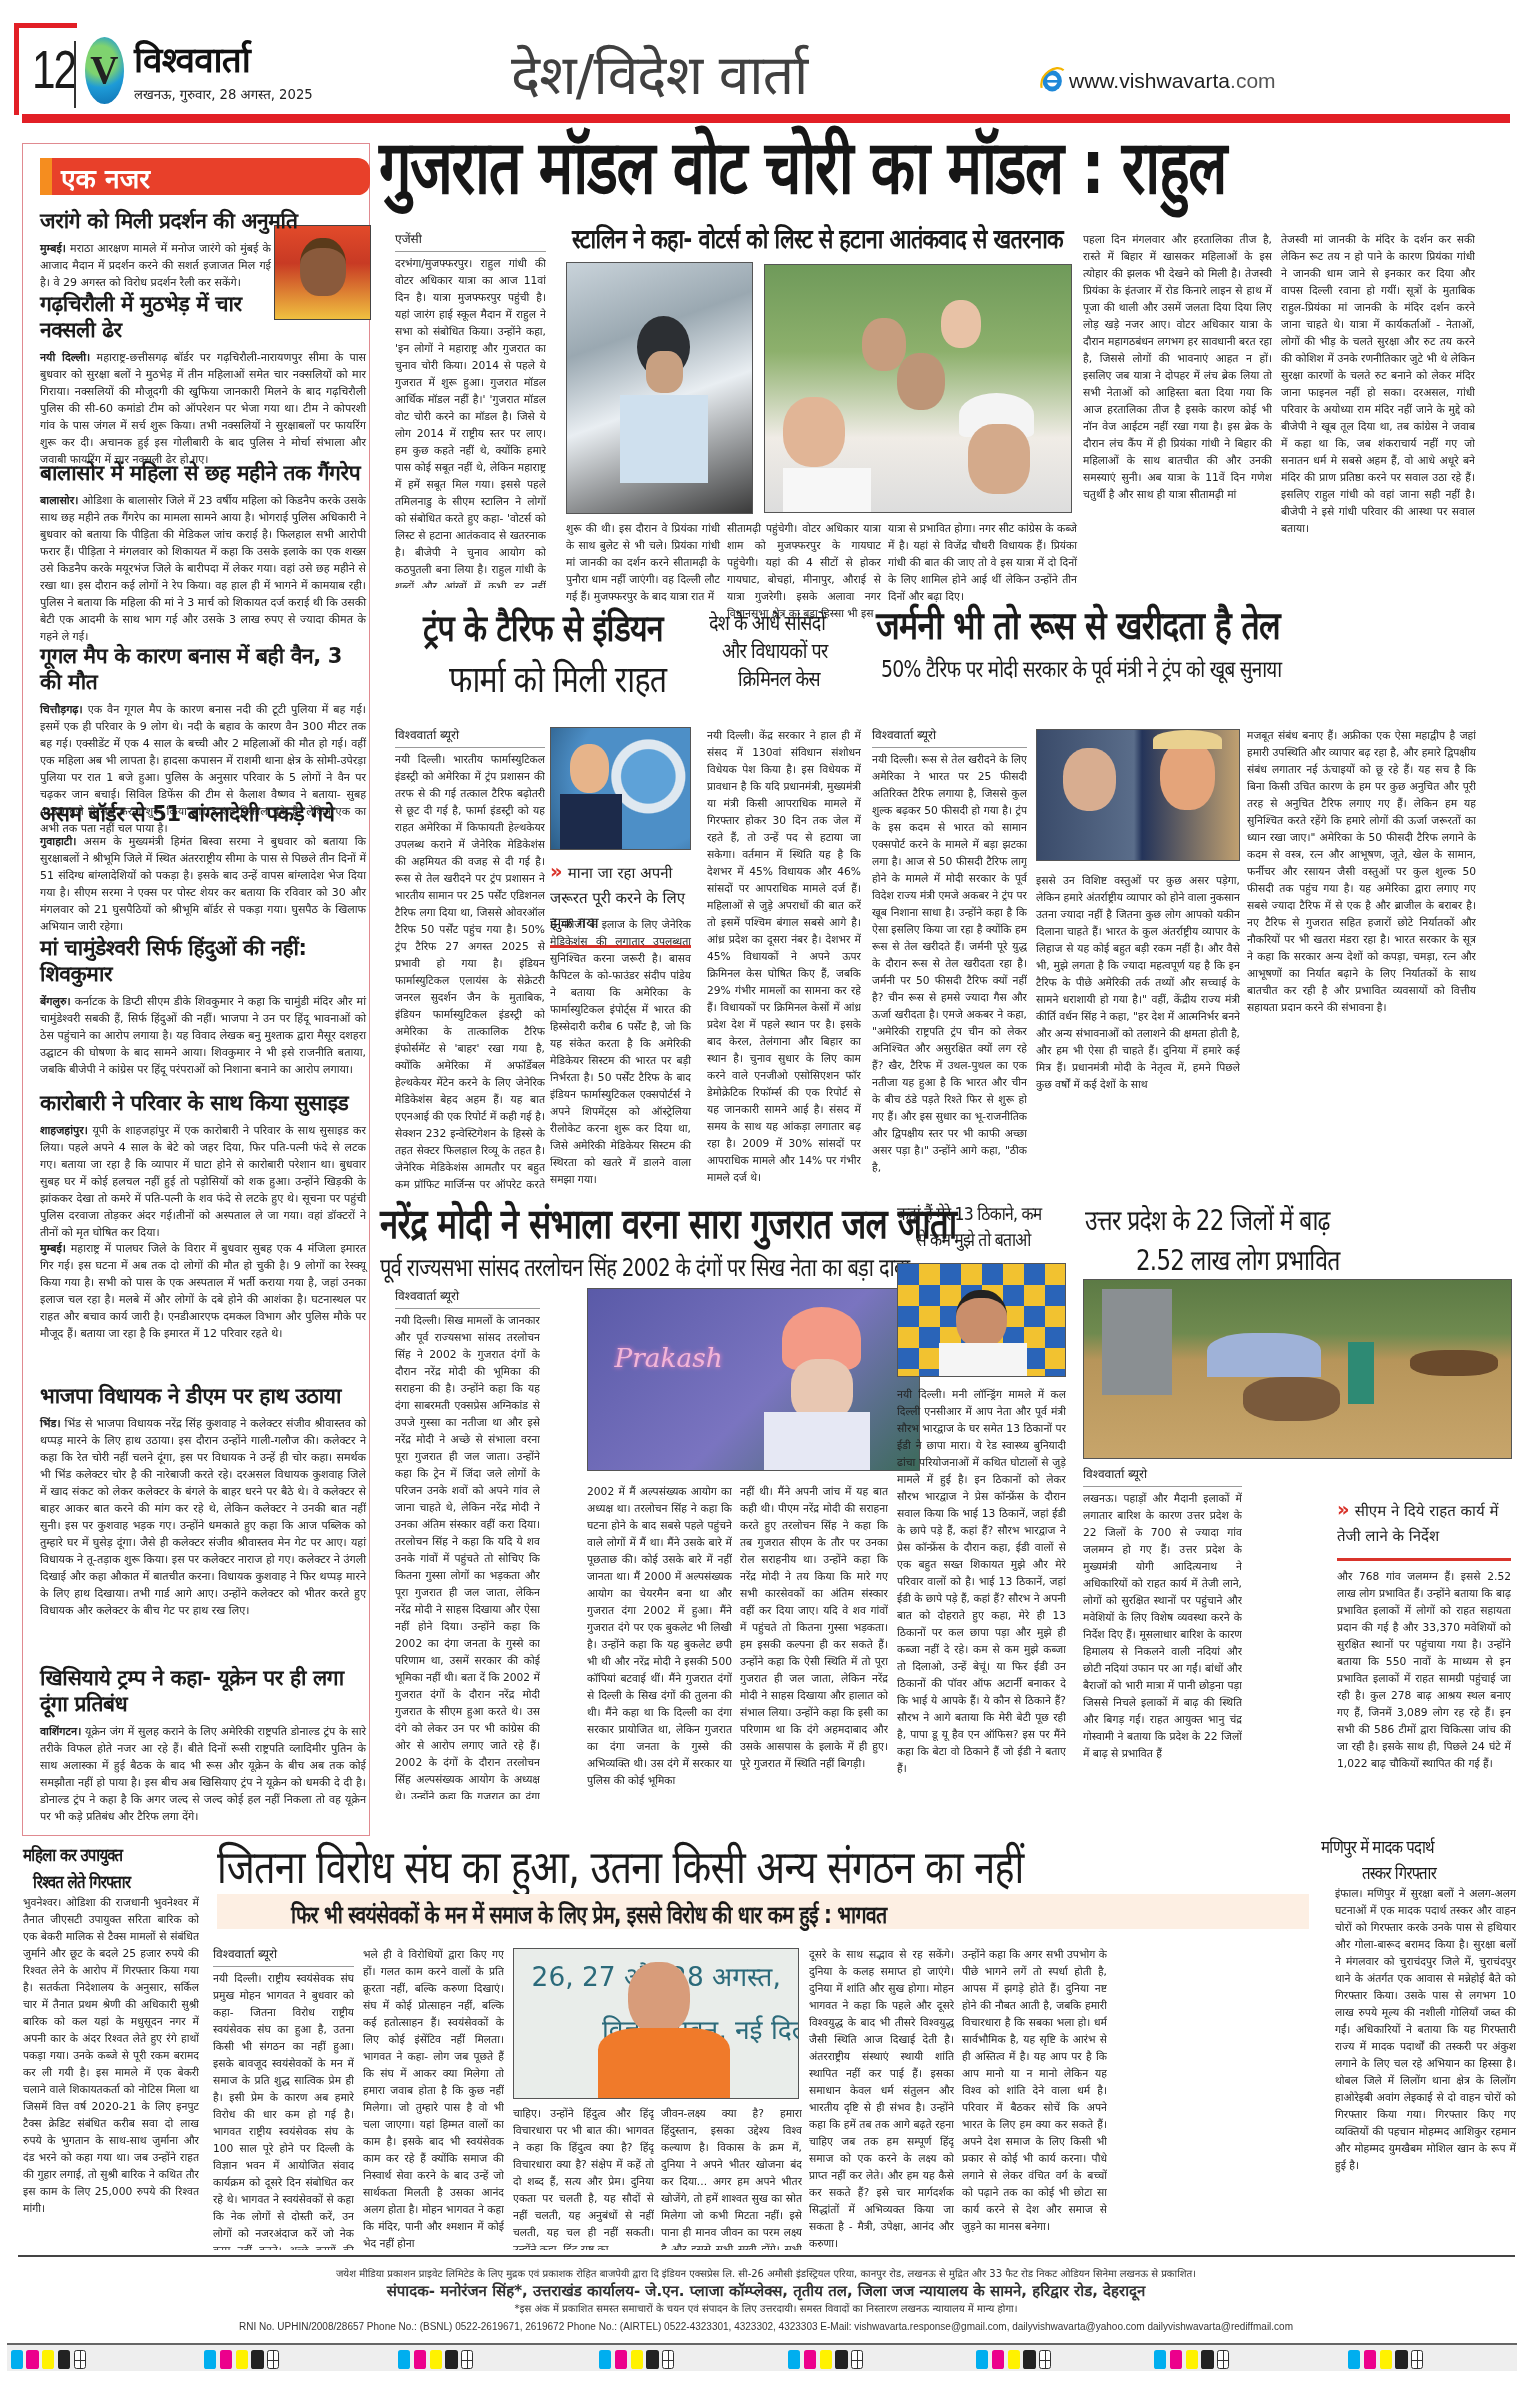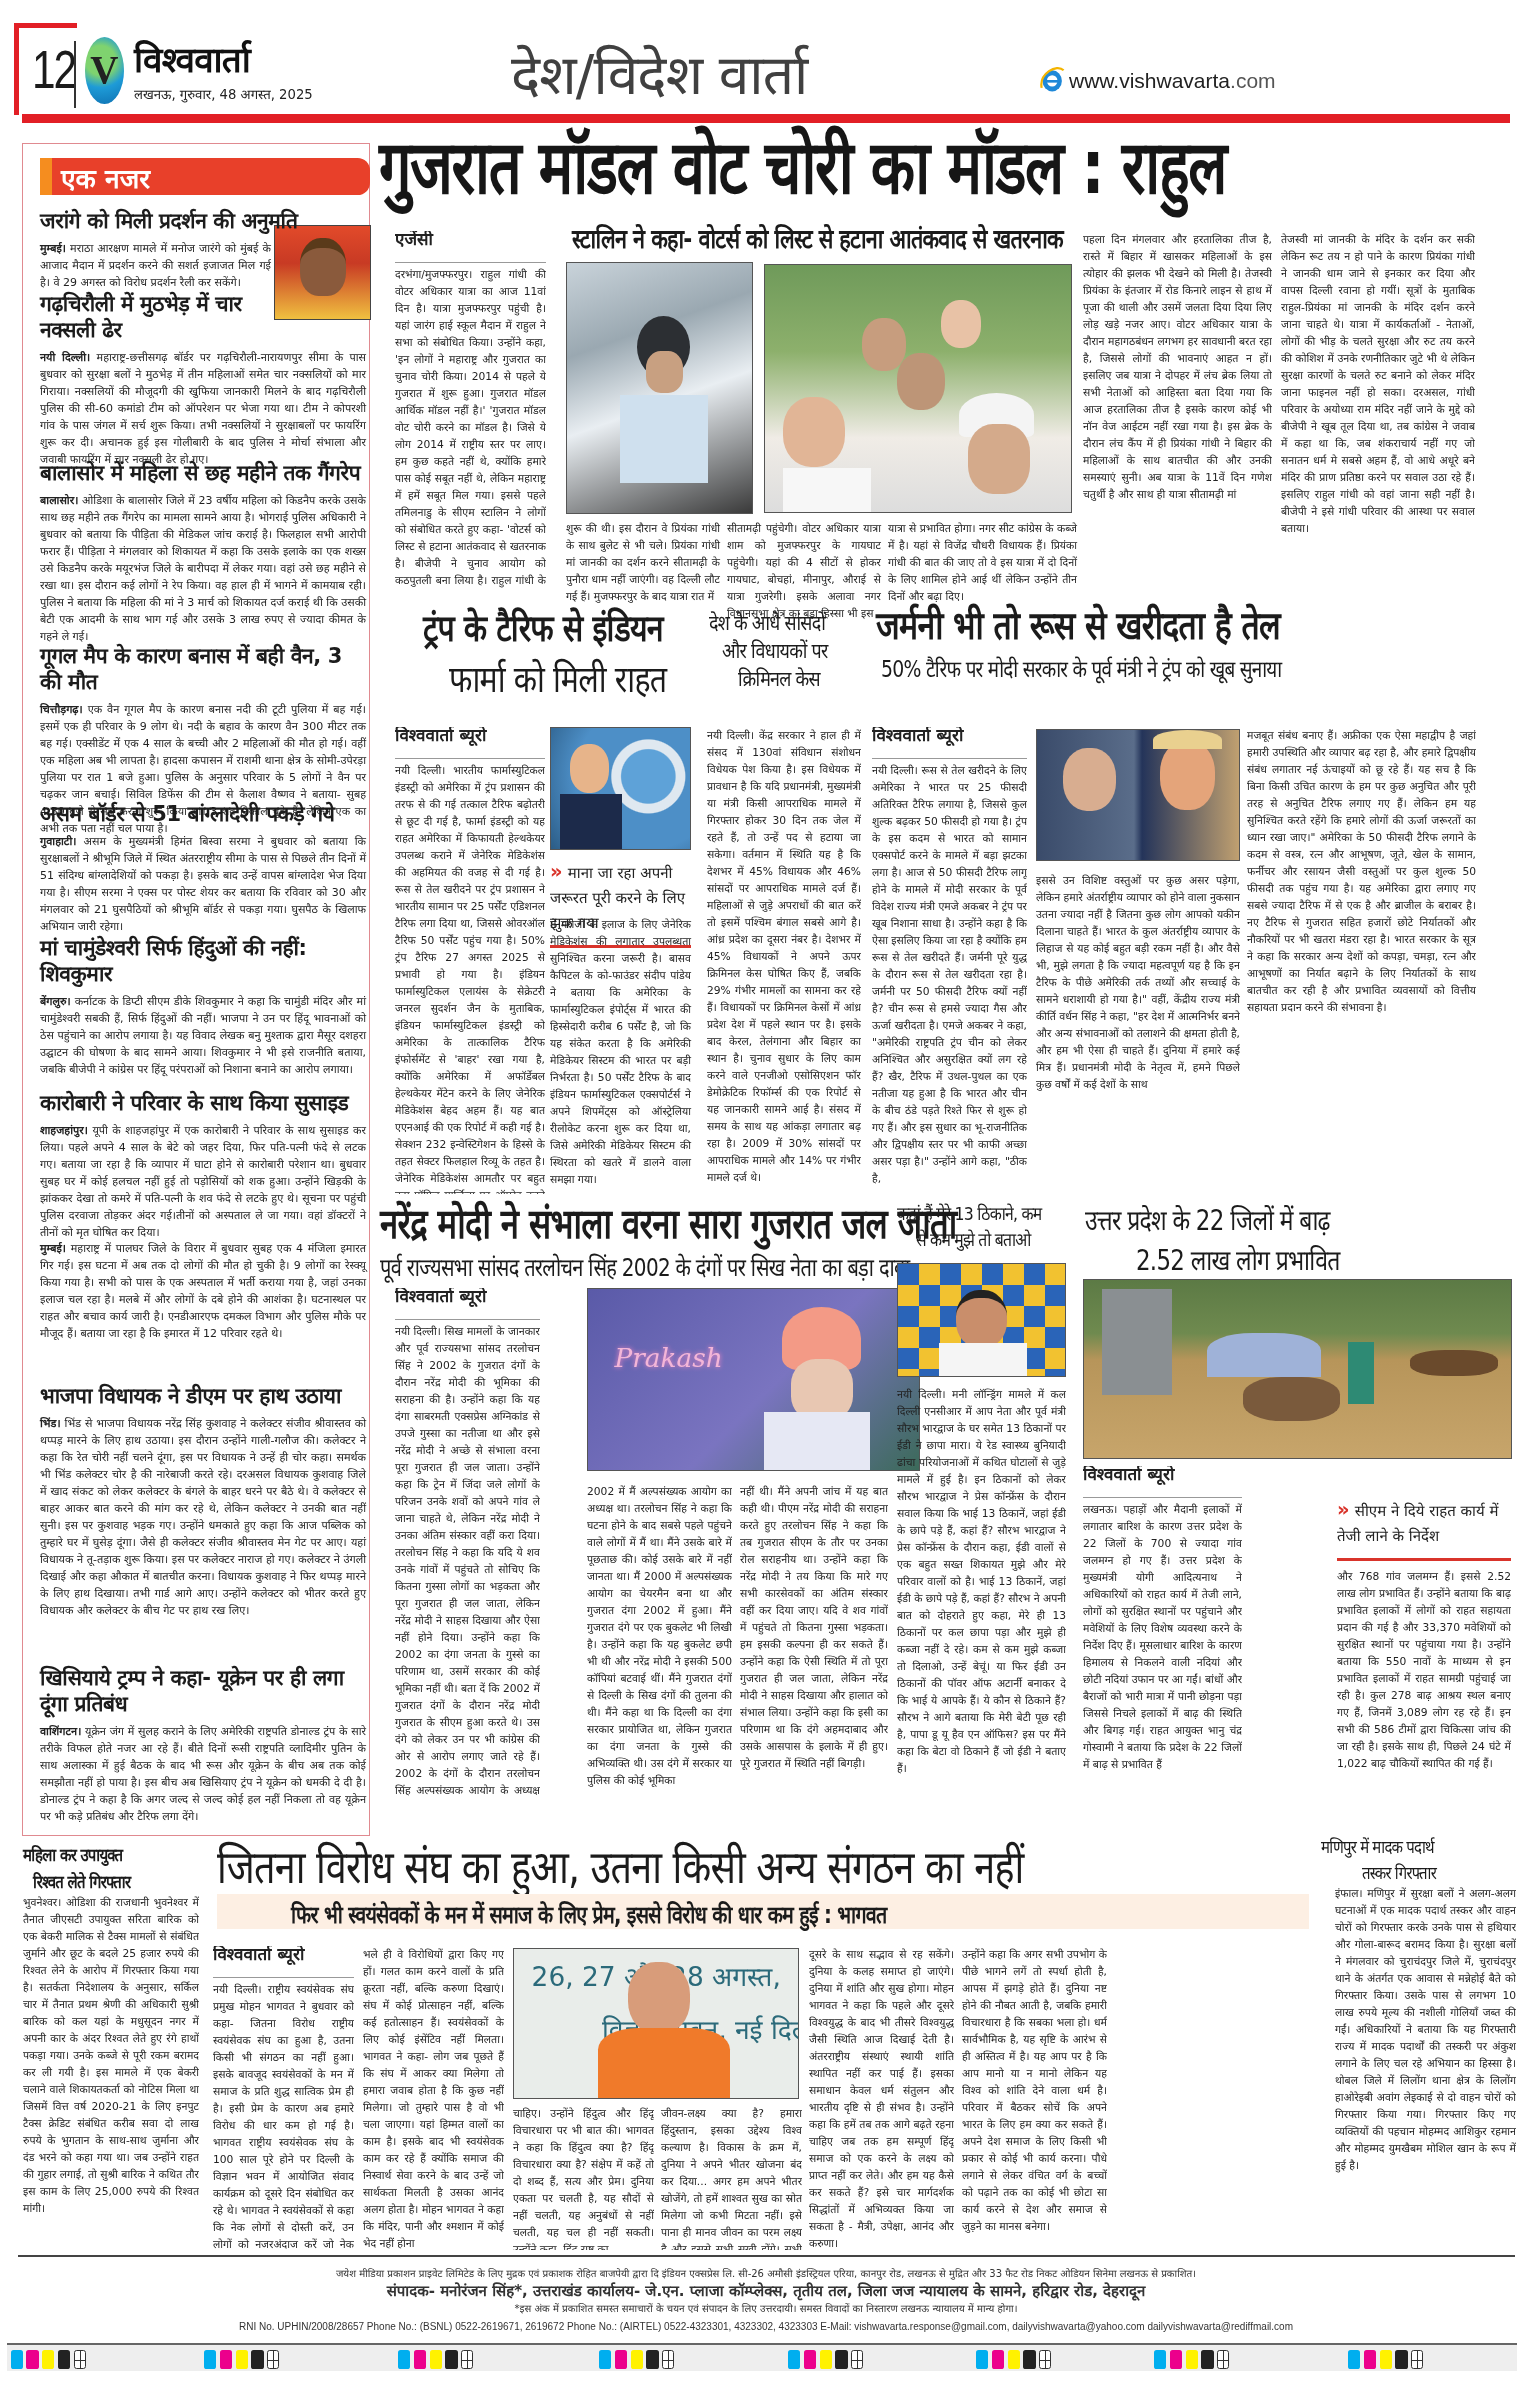--- a/index.html
+++ b/index.html
@@ -41,21 +41,21 @@
   .jarange-photo { left: 274px; top: 225px; width: 97px; height: 95px; border: 0.9px solid #444;
     background: linear-gradient(180deg, #e24a2a 0%, #c83a24 40%, #f0c040 100%); }
   .jarange-photo .face { position: absolute; left: 25px; top: 12.3px; width: 46px; height: 58px; border-radius: 45% 45% 40% 40%;
     background: #8a5a3c; border-top: 10.6px solid #5a3a1a; }
 
   
   .lead-head { left: 379px; top: 123px; width: 1145px; font-size: 74px; font-weight: 700; letter-spacing: -1.8px;
     color: #161616; line-height: 88px; white-space: nowrap; transform: scaleX(0.78); transform-origin: left; }
 
   .col { position: absolute; font-size: 10.7px; line-height: 17px; color: #222; text-align: justify; }
-  .byline { font-size: 17px; font-weight: 700; border-bottom: 1.8px solid #999; padding-bottom: 14px; margin-bottom: 2.6px; }
+  .byline { font-size: 12px; font-weight: 400; border-bottom: 1.8px solid #999; padding-bottom: 3px; margin-bottom: 2.6px; }
   .sub-head { position: absolute; font-weight: 700; color: #1b1b1b; white-space: nowrap; letter-spacing: -0.9px; }
   .photo { position: absolute; border: 0.9px solid #555; overflow: hidden; }
   .pullquote { position: absolute; font-size: 15px; line-height: 25px; color: #222; border-bottom: 3.5px solid #d9342b; padding-bottom: 8.8px; }
   .pullquote .chev { color: #d9342b; font-weight: 700; font-size: 19.4px; margin-right: 5.3px; }
 
   .hr { position: absolute; height: 1.8px; background: #555; }
 
   
   .footer-text { position: absolute; left: 0; width: 1532px; text-align: center; font-size: 10.6px; color: #333; line-height: 17.6px; }
   .reg-bar { position: absolute; left: 7px; top: 2343px; width: 1510px; height: 28px; background: #eeeeee; border-top: 2.6px solid #666; }
@@ -69,21 +69,21 @@
 </head>
 <body>
 
 <div class="abs pageno-box"></div>
 <div class="abs pageno">12</div>
 <div class="abs mh-divider"></div>
 <div class="abs logo">
     <div class="logo-v">V</div>
   </div>
 <div class="abs brand">विश्ववार्ता</div>
-<div class="abs dateline">लखनऊ,  गुरुवार, 48 अगस्त, 2025</div>
+<div class="abs dateline">लखनऊ,  गुरुवार, 28 अगस्त, 2025</div>
 <div class="abs section-title">देश/विदेश वार्ता</div>
 <svg class="abs ie-icon" viewBox="0 0 30 34">
   <ellipse cx="15" cy="18" rx="11" ry="12" fill="#1e88d8"></ellipse>
   <ellipse cx="15" cy="18" rx="6" ry="6.5" fill="#fff"></ellipse>
   <rect x="9" y="17" width="14" height="3" fill="#1e88d8"></rect>
   <path d="M3 26 C0 10 20 -2 28 6" stroke="#f4b400" stroke-width="2.5" fill="none"></path>
 </svg>
 <div class="abs site" style="left:1069px"><span>www.vishwavarta</span><span class="tld">.com</span></div>
 <div class="abs redbar"></div>
 

